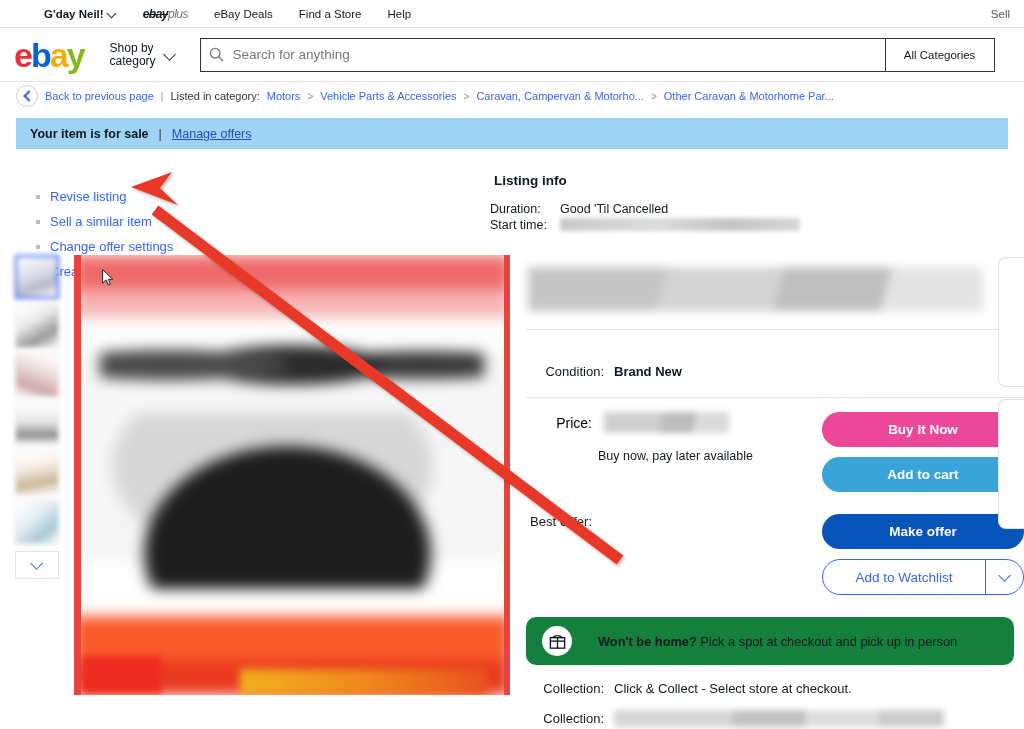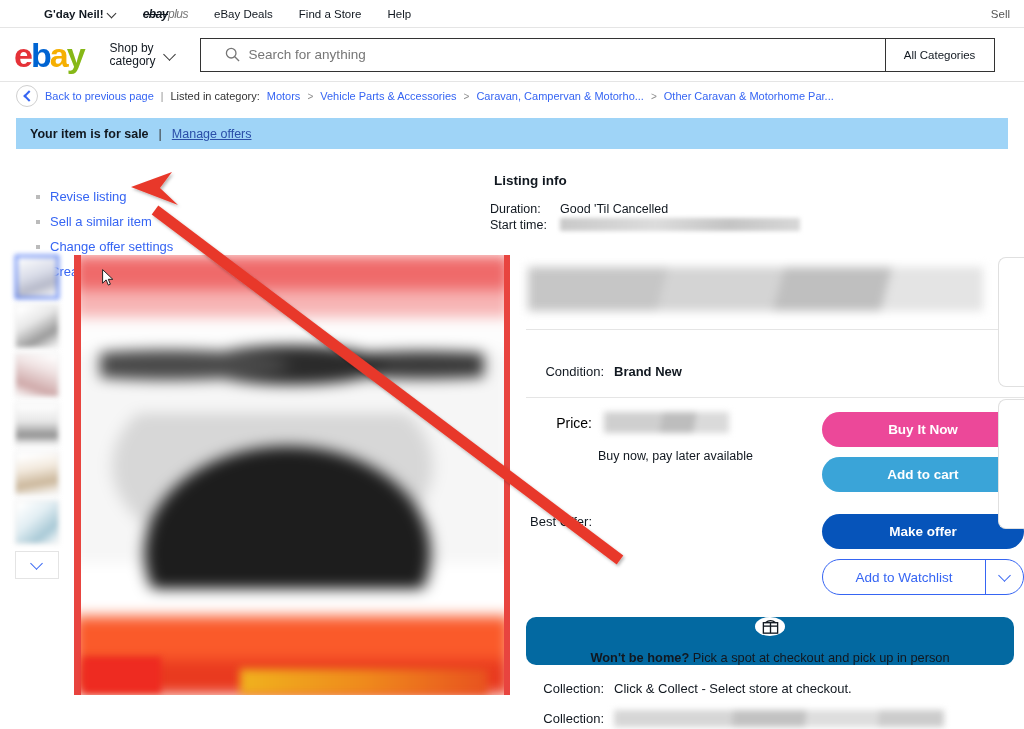--- a/index.html
+++ b/index.html
@@ -78,21 +78,21 @@
     align-items: stretch;
     height: 34px;
     max-width: 795px;
   }
   .searchbox {
     flex: 1;
     border: 1.5px solid #333;
     border-right: none;
     display: flex;
     align-items: center;
-    padding: 0 24px;
+    padding: 0 8px;
     gap: 9px;
     background: #fff;
   }
   .search-ph { color: #767676; font-size: 13.5px; }
   .catsel {
     width: 110px;
     border: 1.5px solid #333;
     background:#fff;
     display:flex; align-items:center; justify-content:center;
     font-size: 11.5px; color:#111820;
@@ -328,27 +328,26 @@
     border-right:1.6px solid #3665f3; border-bottom:1.6px solid #3665f3;
     transform: rotate(45deg); margin-top:-4px;
   }
 
   .offer-block { display:flex; padding: 12px 0 8px 0; }
   .offer-left { width: 296px; font-size: 13px; }
   .offer-k { width: 66px; text-align:right; display:inline-block; }
 
   .pickup {
     margin: 14px 0 0 0;
-    background: #0369a1;
+    background: #15803d;
     border-radius: 10px;
     height: 48px;
     display:flex; align-items:center;
-    padding: 0 16px; gap: 14px;
+    padding: 0 16px; gap: 26px;
     width: 488px;
-    flex-direction: column;
   }
   .pickup-icon {
     width: 30px; height: 30px; border-radius: 50%;
     background:#fff; display:flex; align-items:center; justify-content:center;
   }
   .pickup-text { font-size: 12.8px; color:#111820; }
   .pickup-text b { font-weight: bold; }
 
   .collection-block { padding-top: 16px; }
   .coll-row { display:flex; align-items:center; font-size: 13px; margin-bottom: 14px; }

